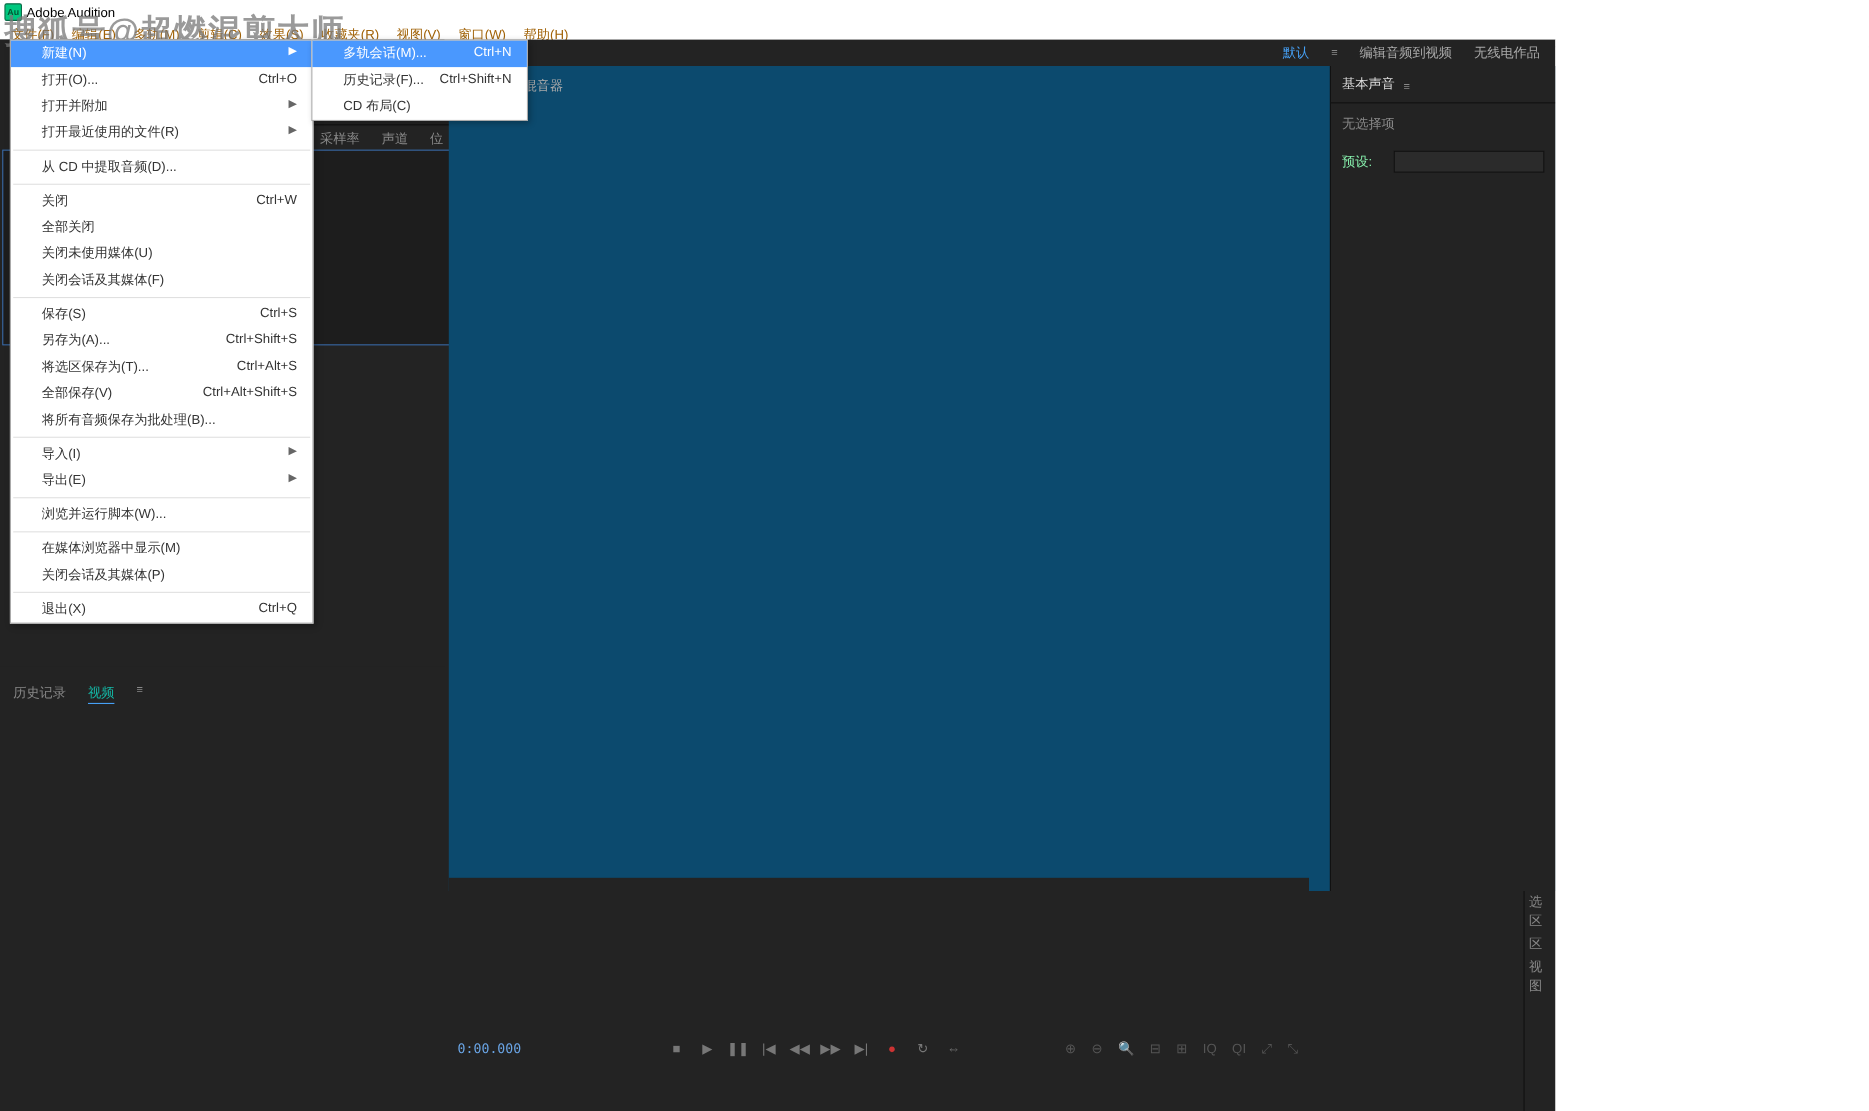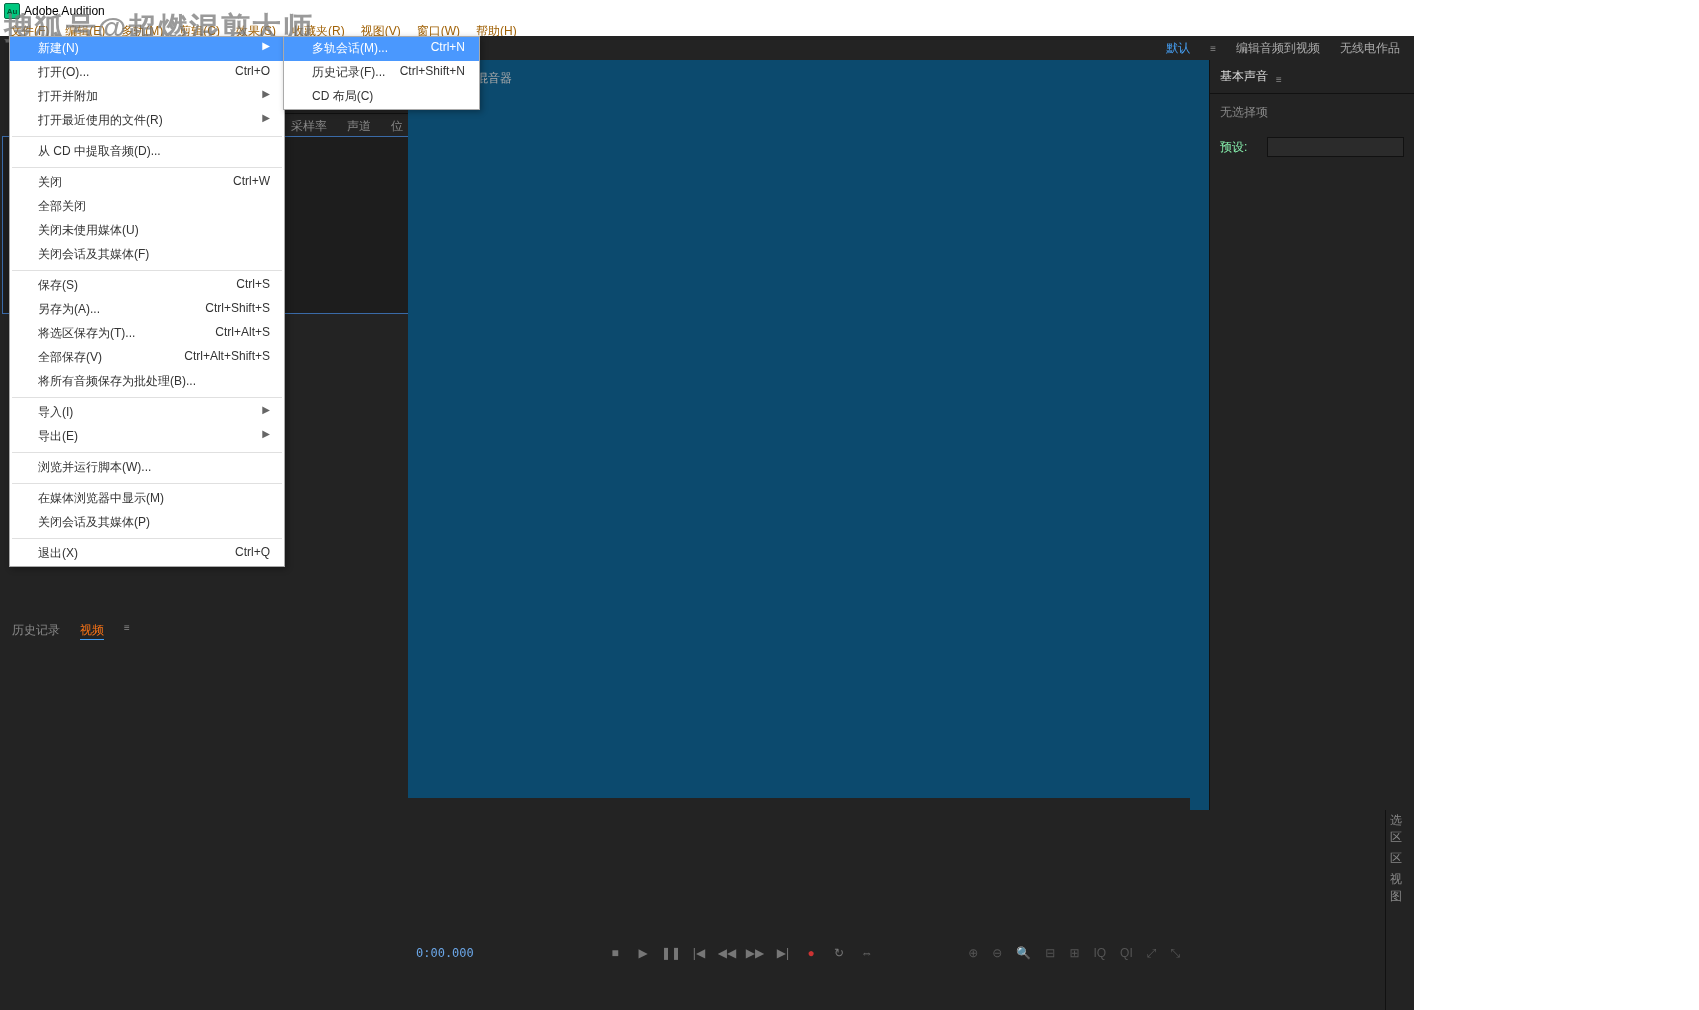--- a/index.html
+++ b/index.html
@@ -18,21 +18,21 @@
   .sub-menu{top:36px;left:283px;width:195px}
   .drow{display:flex;justify-content:space-between;padding:3px 14px 3px 28px;height:18px;position:relative}
   .drow.hl{background:#4a98fe;color:#fff}
   .drow .arrow{font-size:10px;color:#666}
   .drow.hl .arrow{color:#fff}
   .dsep{height:1px;background:#e0e0e0;margin:3px 2px}
   .files-panel{top:24px;left:0;width:404px;height:570px;background:#232323;border:none}
   .files-header{position:absolute;top:77px;left:283px;right:2px;display:flex;gap:20px;color:#888;padding:4px 8px;border-top:1px solid #111;border-bottom:1px solid #111}
   .files-body{position:absolute;top:100px;left:2px;right:2px;height:176px;border:1px solid #3a6aa7;background:#1d1d1d}
   .tabs{position:absolute;bottom:0;left:6px;display:flex;gap:20px;color:#888;padding:4px 6px}
-  .tabs .tab.active{color:#f97316;border-bottom:1px solid #46a0f5}
+  .tabs .tab.active{color:#14b8a6;border-bottom:1px solid #46a0f5}
   
   .editor{position:absolute;top:24px;left:408px;right:0;bottom:200px;background:#0c4a6e}
   .editor-tabs{position:absolute;top:10px;left:68px;color:#aaa}
   .right-panel{position:absolute;top:24px;right:0;width:204px;bottom:200px;background:#232323;border-left:1px solid #111}
   .rp-title{padding:8px 10px;color:#ddd;border-bottom:1px solid #111;display:flex;align-items:flex-end;gap:8px}
   .rp-label{padding:10px 10px;color:#888;}
   .rp-preset{padding:6px 10px;color:#86efac;display:flex;align-items:center;gap:20px}
   .rp-preset .box{flex:1;height:18px;background:#2b2b2b;border:1px solid #111}
   
   .transport{position:absolute;bottom:40px;left:408px;right:224px;height:172px;background:#232323}

